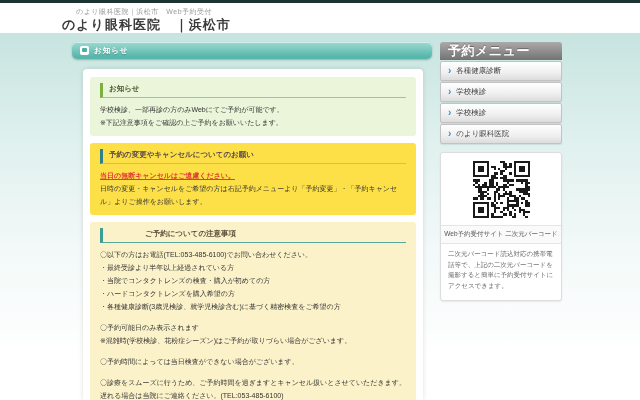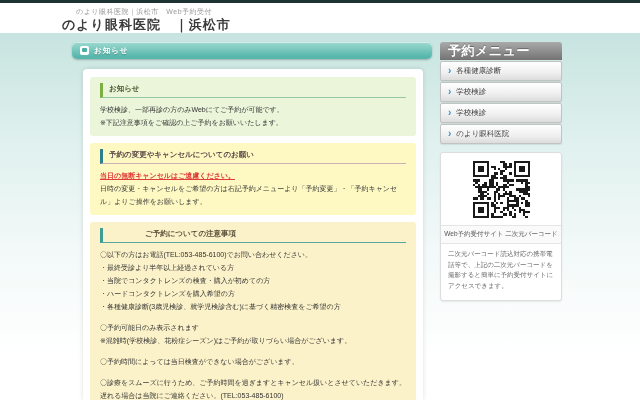--- a/index.html
+++ b/index.html
@@ -22,21 +22,21 @@
         display:flex; align-items:center; padding-left:8px; }
   .notice-icon { width:9px; height:9px; background:#fff; border-radius:2px; margin-right:5px; position:relative; flex:none; }
   .notice-icon::after { content:""; position:absolute; left:2px; top:2px; width:5px; height:3.5px; background:#4bafa4; border-radius:1px; }
   .notice-label { color:#fff; font-weight:bold; font-size:7.5px; text-shadow:0 1px 1px rgba(0,0,0,.25); letter-spacing:1px; }
 
   .main-panel { position:absolute; left:83px; top:69px; width:340px; height:331px; background:#fff;
         border-radius:4px 4px 0 0; box-shadow:0 0 5px rgba(0,0,0,.13);
         padding:8px 7px 0 7px; overflow:hidden; }
   .info-box { border-radius:3px; padding:6px 10px 7px; margin-bottom:7px; }
   .box-green  { background:#eaf5d9; }
-  .box-pink   { background:#fef9c3; }
+  .box-pink   { background:#fde047; }
   .box-yellow { background:#fcf2c9; }
   .box-heading { display:block; border-left:3px solid; padding:1px 0 3px 6px; font-size:7.5px; font-weight:bold; border-bottom:1px solid; }
   .box-green  .box-heading { border-left-color:#7cb043; border-bottom-color:#94c8a4; color:#4e5c33; }
   .box-pink   .box-heading { border-left-color:#2f7f8a; border-bottom-color:#cdb0b4; color:#5a4848; }
   .box-yellow .box-heading { border-left-color:#3f9e93; border-bottom-color:#55a89d; color:#5a523c;padding-left:42px; }
   .box-body { margin-top:5px; font-size:7px; color:#333; line-height:13px; }
   .box-body p { margin:0; }
   .alert-line { color:#e03c38; text-decoration:underline; font-weight:bold; }
   .para { margin-bottom:8px; }
   .para:last-child { margin-bottom:0; }

